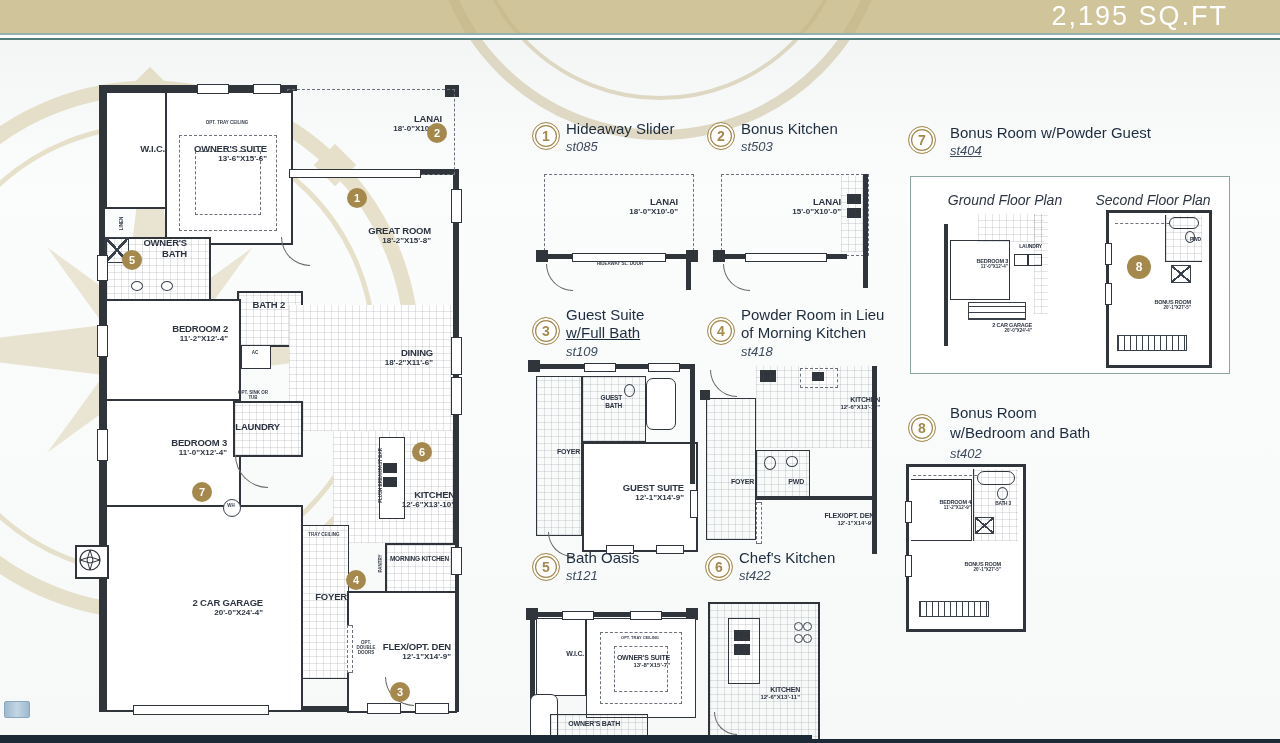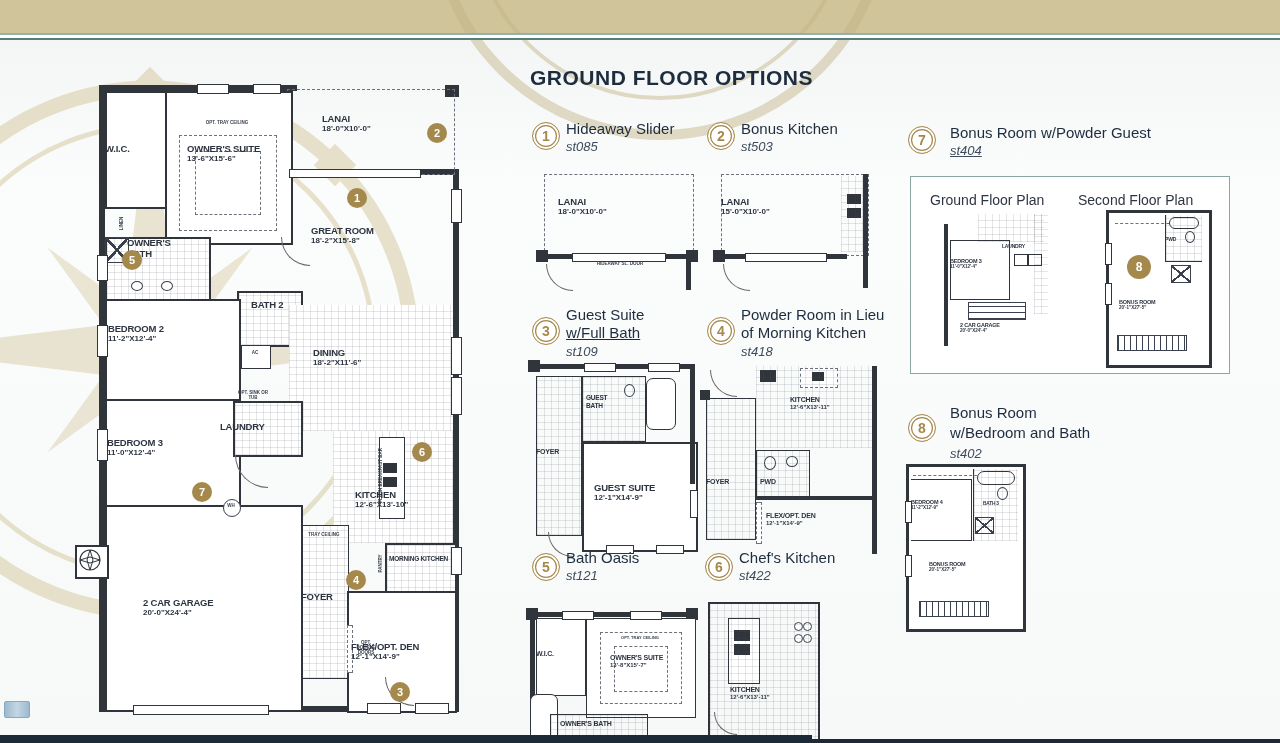--- a/index.html
+++ b/index.html
@@ -19,35 +19,35 @@
   .wm{z-index:0;}
   .wm2{z-index:2;}
   
   .wall{position:absolute;background:#30353c;}
   .room{position:absolute;border:2px solid #30353c;background:#fff;}
   .thin{border-width:1px;}
   .tile{background-image:
      repeating-linear-gradient(0deg,rgba(70,76,88,.14) 0 1px,transparent 1px 7px),
      repeating-linear-gradient(90deg,rgba(70,76,88,.14) 0 1px,transparent 1px 7px);}
   .dash{position:absolute;border:1.5px dashed #6c727b;background:transparent;}
-  .rlabel{position:absolute;text-align:left;color:#2d3441;font-weight:bold;
+  .rlabel{position:absolute;text-align:right;color:#2d3441;font-weight:bold;
           font-size:9.5px;line-height:1.18;letter-spacing:-.2px;z-index:4;}
   .rlabel span{display:block;}
   .rlabel .dims{font-weight:600;font-size:8px;letter-spacing:0;}
   .tiny{position:absolute;font-size:4.5px;color:#3a414d;text-align:center;line-height:1.1;z-index:4;font-weight:bold;}
   .window{position:absolute;background:#fff;border:1px solid #30353c;z-index:3;}
   .marker{position:absolute;width:20px;height:20px;border-radius:50%;background:#a5894c;color:#fff;
           font-weight:bold;font-size:11px;display:flex;align-items:center;justify-content:center;z-index:5;}
   .ncirc{position:absolute;width:26px;height:26px;border-radius:50%;border:1px solid #a5894c;
          box-shadow:inset 0 0 0 2px #fff,inset 0 0 0 3.2px #a5894c;color:#a5894c;background:#fff;
          font-weight:bold;font-size:14px;display:flex;align-items:center;justify-content:center;z-index:5;}
   .coltitle{position:absolute;font-size:21px;font-weight:600;color:#1d2c3e;letter-spacing:.5px;z-index:4;}
   .optlabel{position:absolute;font-size:15px;font-weight:500;color:#1d2c3e;z-index:4;}
   .optcode{position:absolute;font-size:13px;font-style:italic;color:#3d4b5c;z-index:4;}
-  .insettitle{position:absolute;font-size:14px;color:#2e3542;z-index:4;}
+  .insettitle{position:absolute;font-style:italic;font-size:14px;color:#2e3542;text-align:center;z-index:4;}
   .arc{position:absolute;border-left:1px solid #666;border-bottom:1px solid #666;border-radius:0 0 0 100%;z-index:3;}
   .stairs-v{position:absolute;border:1px solid #3a414d;background-image:repeating-linear-gradient(90deg,#3a414d 0 1px,transparent 1px 6px);}
   .stairs-h{position:absolute;border:1px solid #3a414d;background-image:repeating-linear-gradient(0deg,#3a414d 0 1px,transparent 1px 6px);}
   .xbox{position:absolute;border:1px solid #3a414d;background:
      linear-gradient(to top right,transparent 46%,#3a414d 46% 54%,transparent 54%),
      linear-gradient(to bottom right,transparent 46%,#3a414d 46% 54%,transparent 54%);}
   .blk{position:absolute;background:#30353c;}
   .fixcirc{position:absolute;border:1px solid #3a414d;border-radius:50%;background:#fff;}
   .tub{position:absolute;border:1.5px solid #30353c;border-radius:7px;background:#fff;}
   .cont{position:absolute;z-index:3;}
@@ -81,20 +81,21 @@
       <polygon points="245,185 268,330 245,475 222,330" transform="rotate(-45 245 330)" opacity=".85"></polygon>
     </g>
   </svg>
   <svg class="abs wm2" style="left:430px;top:-150px;width:460px;height:330px;opacity:.45" viewBox="0 0 460 330">
     <circle cx="230" cy="60" r="225" fill="none" stroke="#c2b386" stroke-width="10"></circle>
     <circle cx="230" cy="60" r="188" fill="none" stroke="#c2b386" stroke-width="4"></circle>
   </svg>
 
   <div class="hdr"></div>
   <div class="rule"></div>
+  <div class="hdr-sqft">2,195 SQ.FT</div>
 
   <div class="cont" style="left:85px;top:85px;width:385px;height:632px;">
 
     <div class="wall" style="left:14px;top:0;width:198px;height:6px;"></div>
     <div class="wall" style="left:14px;top:0;width:6px;height:627px;"></div>
     <div class="wall" style="left:14px;top:621px;width:360px;height:6px;"></div>
     <div class="wall" style="left:368px;top:84px;width:6px;height:543px;"></div>
     <div class="wall" style="left:360px;top:0;width:14px;height:12px;"></div>
     <div class="wall" style="left:336px;top:84px;width:34px;height:6px;"></div>
 
@@ -229,21 +230,20 @@
     <div class="marker" style="left:107px;top:397px;">7</div>
 
     <div class="room" style="left:-10px;top:460px;width:30px;height:30px;border-width:2px;">
       <svg width="26" height="26" viewBox="0 0 26 26">
         <circle cx="13" cy="13" r="10" fill="none" stroke="#30353c" stroke-width="1.2"></circle>
         <path d="M13 3 L16 13 L13 23 L10 13 Z M3 13 L13 10 L23 13 L13 16 Z" fill="none" stroke="#30353c" stroke-width="1"></path>
       </svg>
     </div>
   </div>
 
-  <div class="coltitle" style="left:530px;top:66px;">GROUND FLOOR OPTIONS</div>
 
   <div class="ncirc" style="left:532px;top:122px;">1</div>
   <div class="optlabel" style="left:566px;top:120px;">Hideaway Slider</div>
   <div class="optcode" style="left:566px;top:139px;">st085</div>
 
   <div class="ncirc" style="left:707px;top:122px;">2</div>
   <div class="optlabel" style="left:741px;top:120px;">Bonus Kitchen</div>
   <div class="optcode" style="left:741px;top:139px;">st503</div>
 
   <div class="cont" style="left:528px;top:164px;width:172px;height:140px;">

